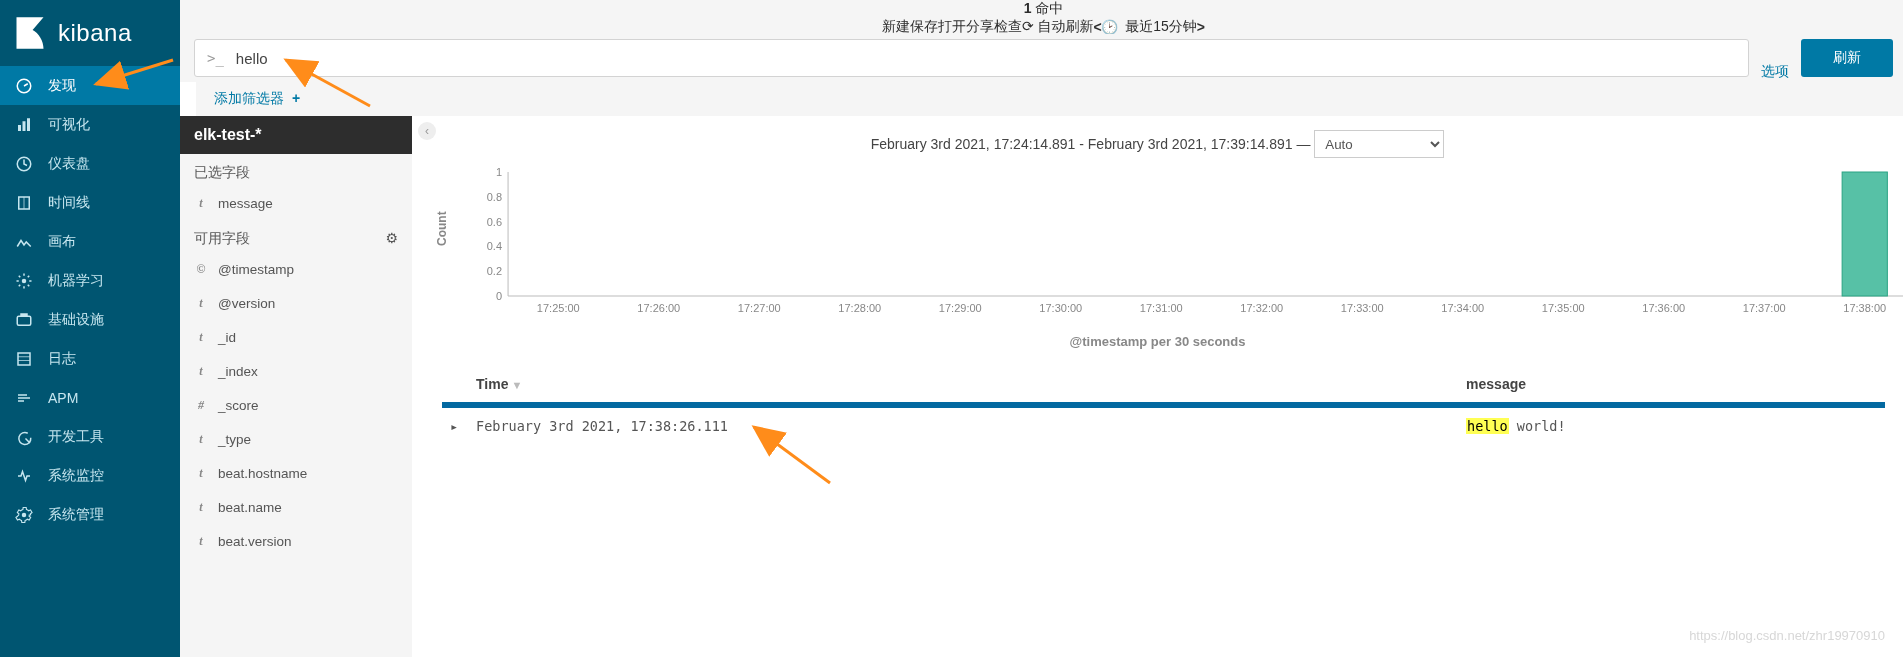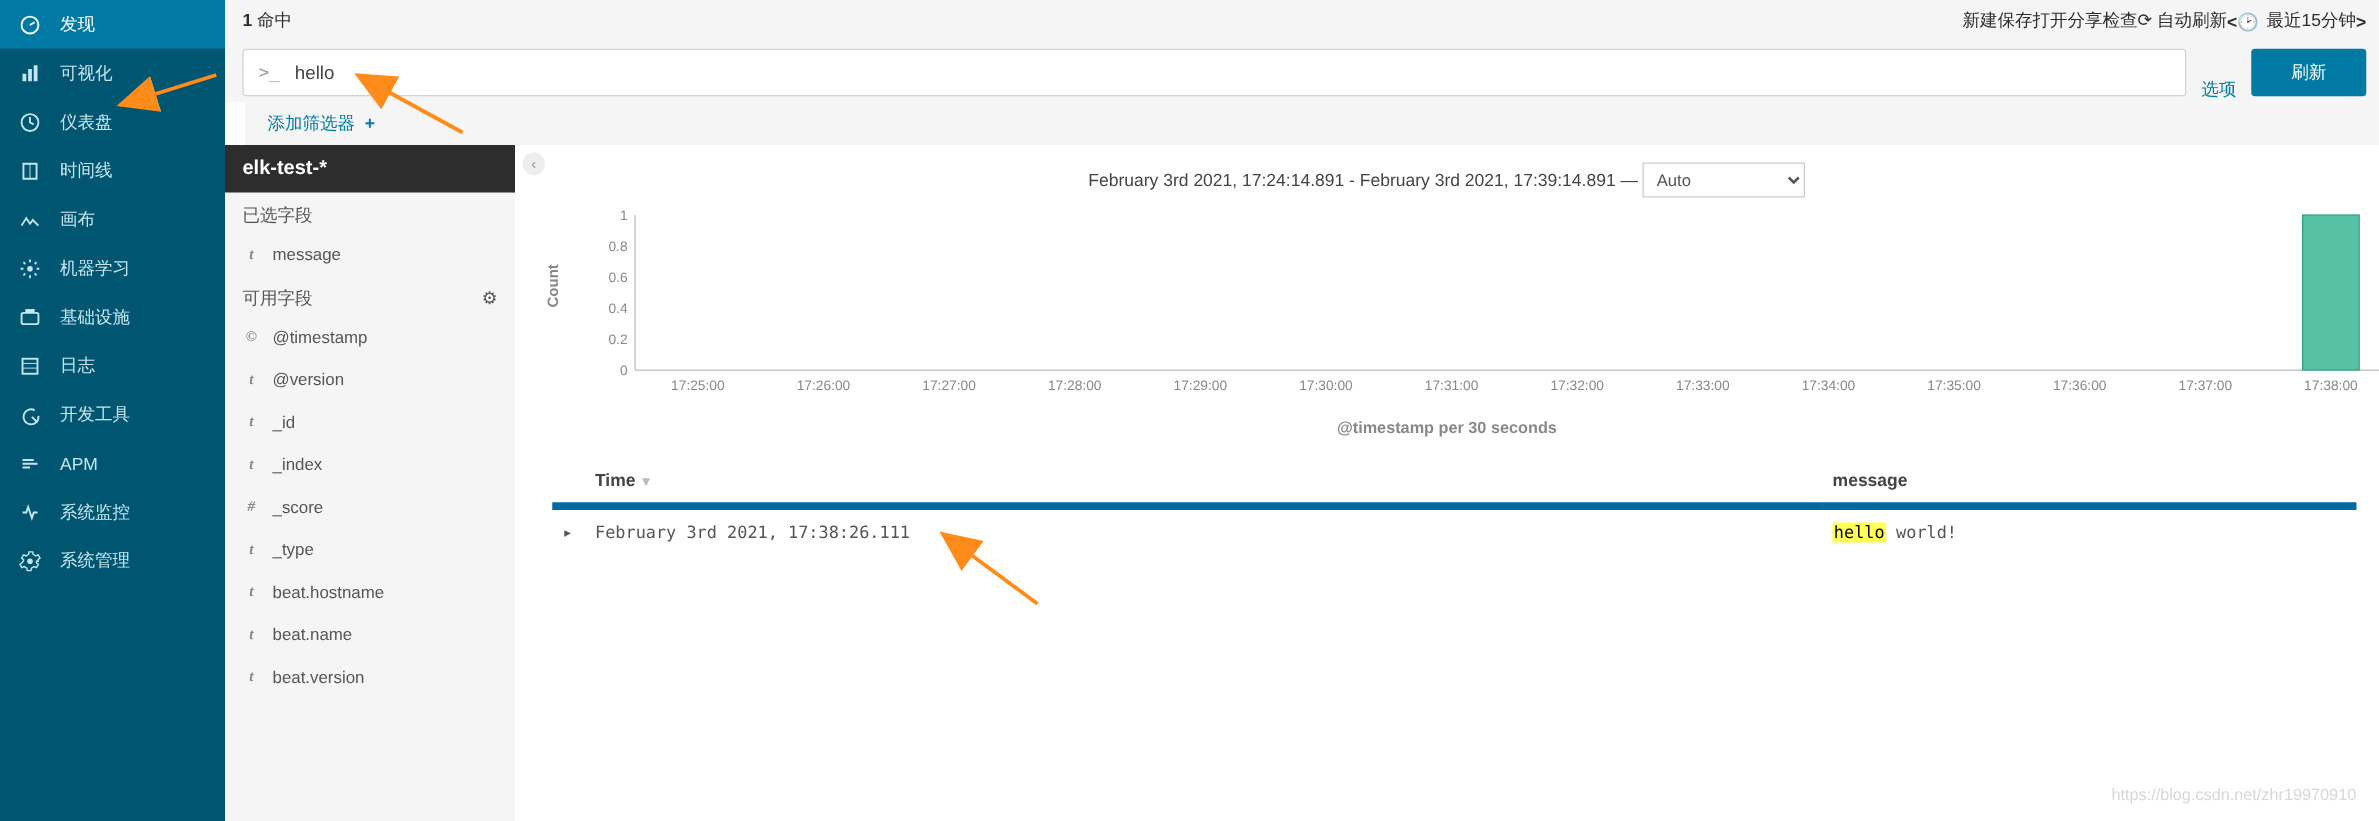--- a/index.html
+++ b/index.html
@@ -18,21 +18,21 @@
     height:39px; display:flex; align-items:center; padding-left:14px;
     color:#c6e6ef; font-size:14px; cursor:pointer;
   }
   .nav-item.active{ background:#0079a5; color:#fff;}
   .nav-item .ico{ width:20px;height:20px;margin-right:14px; display:inline-flex;align-items:center;justify-content:center; }
   .nav-item .ico svg{width:18px;height:18px;fill:currentColor;}
   
   .topbar{
     position:absolute; left:180px; top:0; right:0; height:34px;
     display:flex; align-items:center; justify-content:space-between;
-    padding:0 10px 0 14px; font-size:14px; color:#2d2d2d; background:#f5f5f5;
+    padding:0 10px 0 14px; font-size:14px; color:#2d2d2d; background:#f5f5f5;flex-direction:column;
   }
   .hits{font-weight:700;}
   .topmenu{display:flex;align-items:center;}
   .topmenu span{cursor:pointer;}
   .topmenu .timepicker{display:flex;align-items:center;gap:6px;}
   .chev{font-weight:700;}
   
   .querybar{
     position:absolute; left:180px; top:34px; right:0; height:48px;
     display:flex; align-items:center; gap:12px; padding:0 10px 0 14px;
@@ -126,20 +126,26 @@
   
   .arrows{position:absolute;left:0;top:0;width:1903px;height:657px;pointer-events:none;}
   .watermark{
     position:absolute;right:18px;bottom:14px;color:#d7d7d7;font-size:13px;margin-left:10px;
   }
 </style>
 </head>
 <body>
 
 <div class="nav">
+  <div class="nav-logo">
+    <svg viewBox="0 0 32 32">
+        <path d="M4 2h24L4 30V2zm0 28l14-17c6 3 10 10 10 17H4z"></path>
+      </svg>
+    <span>kibana</span>
+  </div>
   <div id="nav-items">
       <div class="nav-item active">
         <span class="ico">
           <svg viewBox="0 0 24 24">
             <circle cx="12" cy="12" r="9" fill="none" stroke="currentColor" stroke-width="2"></circle>
             <line x1="12" y1="12" x2="17" y2="9" stroke="currentColor" stroke-width="2"></line>
           </svg>
         </span>
         <span>发现</span>
       </div>
@@ -203,33 +209,33 @@
             <rect x="4" y="4" width="16" height="16" fill="none" stroke="currentColor" stroke-width="2"></rect>
             <line x1="4" y1="9" x2="20" y2="9" stroke="currentColor"></line>
             <line x1="4" y1="14" x2="20" y2="14" stroke="currentColor"></line>
           </svg>
         </span>
         <span>日志</span>
       </div>
       <div class="nav-item">
         <span class="ico">
           <svg viewBox="0 0 24 24">
+            <path d="M4 8h12M4 12h16M4 16h8" stroke="currentColor" stroke-width="2"></path>
+          </svg>
+        </span>
+        <span>APM</span>
+      </div>
+      <div class="nav-item">
+        <span class="ico">
+          <svg viewBox="0 0 24 24">
             <path d="M21 13a8 8 0 11-4-6" fill="none" stroke="currentColor" stroke-width="2"></path>
             <path d="M14 14l6 6" stroke="currentColor" stroke-width="2"></path>
           </svg>
         </span>
         <span>开发工具</span>
-      </div>
-      <div class="nav-item">
-        <span class="ico">
-          <svg viewBox="0 0 24 24">
-            <path d="M4 8h12M4 12h16M4 16h8" stroke="currentColor" stroke-width="2"></path>
-          </svg>
-        </span>
-        <span>APM</span>
       </div>
       <div class="nav-item">
         <span class="ico">
           <svg viewBox="0 0 24 24">
             <path d="M4 12h4l2-6 4 12 2-6h4" fill="none" stroke="currentColor" stroke-width="2"></path>
           </svg>
         </span>
         <span>系统监控</span>
       </div>
       <div class="nav-item">

